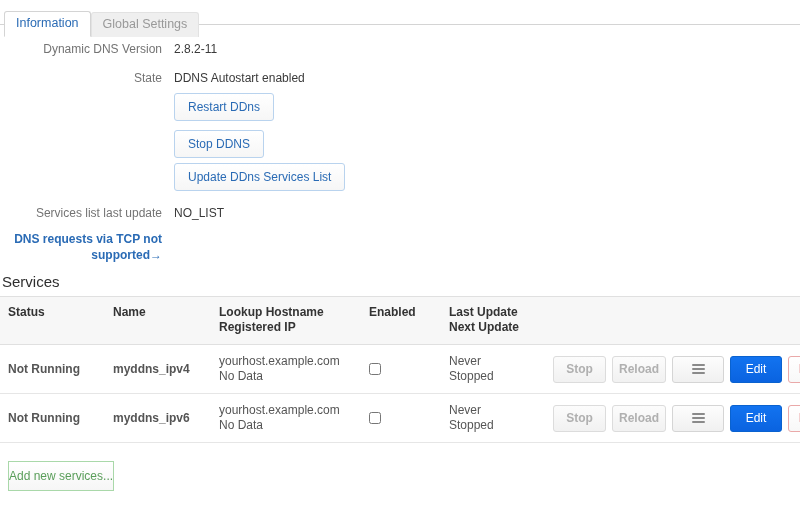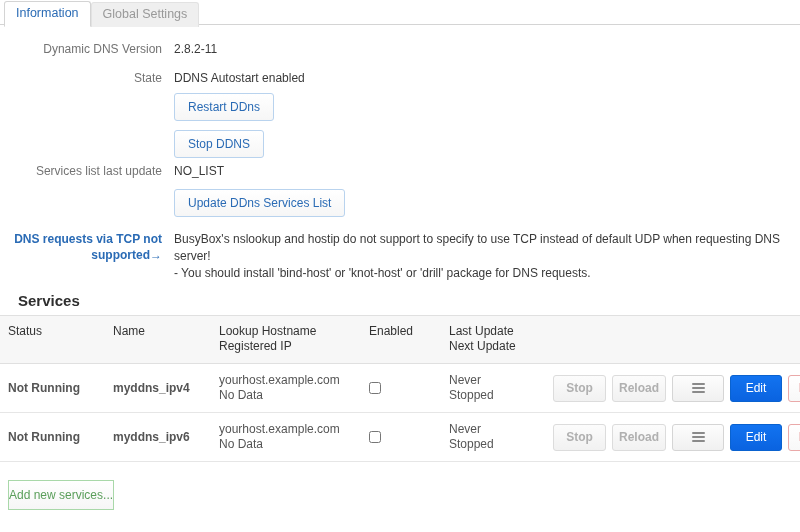--- a/index.html
+++ b/index.html
@@ -28,21 +28,21 @@
   }
   .tab {
     display: inline-block;
     padding: 5px 11px 6px 11px;
     font-size: 12.5px;
     line-height: 13px;
     border: 1px solid transparent;
     border-bottom: none;
     border-radius: 3px 3px 0 0;
     position: relative;
-    top: 1px;
+    top: 11px;
     cursor: pointer;
     vertical-align: bottom;
   }
   .tab.active {
     background: #ffffff;
     color: #2a6bb5;
     border-color: #d4d4d4;
     border-bottom: 1px solid #ffffff;
   }
   .tab.inactive {
@@ -104,38 +104,38 @@
     border: 1px solid #a9d8a9;
     color: #5a9e5a;
     padding: 7px 0;
     border-radius: 0;
     margin-top: 9px;
   }
 
   
   .section-title {
     font-size: 15px;
-    font-weight: bold;
+    font-weight: normal;
     color: #2e2e2e;
     margin: 10px 0 6px 0;
-    padding-left: 18px;
+    padding-left: 2px;
   }
 
   
   table.svc {
     width: 800px;
     border-collapse: collapse;
     table-layout: fixed;
   }
   table.svc thead th {
     background: #f7f7f7;
     border-top: 1px solid #e0e0e0;
     border-bottom: 1px solid #e0e0e0;
     font-size: 12px;
-    font-weight: normal;
+    font-weight: bold;
     color: #333333;
     text-align: left;
     padding: 8px 4px 9px 4px;
     line-height: 15px;
     vertical-align: top;
   }
   table.svc tbody td {
     border-bottom: 1px solid #e6e6e6;
     padding: 9px 4px;
     vertical-align: middle;
@@ -255,38 +255,34 @@
     </div>
   </div>
 
   <div class="info-row" style="margin-bottom:5px;">
     <div class="info-label"></div>
     <div class="info-value">
       <button class="btn btn-blue-outline">Stop DDNS</button>
     </div>
   </div>
 
-  <div class="info-row" style="margin-bottom:9px;">
-    <div class="info-label">Services list last update</div>
-    <div class="info-value">NO_LIST</div>
-  </div>
-
   <div class="info-row" style="margin-bottom:14px;">
     <div class="info-label"></div>
     <div class="info-value">
       <button class="btn btn-blue-outline">Update DDns Services List</button>
     </div>
   </div>
 
+  <div class="info-row" style="margin-bottom:9px;">
+    <div class="info-label">Services list last update</div>
+    <div class="info-value">NO_LIST</div>
+  </div>
+
   <div class="info-row" style="margin-bottom:8px;">
     <div class="info-label link">DNS requests via TCP not supported→</div>
-    <div class="info-value">
-      <div>BusyBox's nslookup and hostip do not support to specify to use TCP instead of default UDP when requesting DNS server!</div>
-      <div>- You should install 'bind-host' or 'knot-host' or 'drill' package for DNS requests.</div>
-    </div>
   </div>
 
 </div>
 
 <div class="section-title">Services</div>
 
 <table class="svc">
   <thead>
     <tr>
       <th class="col-status">Status</th>

